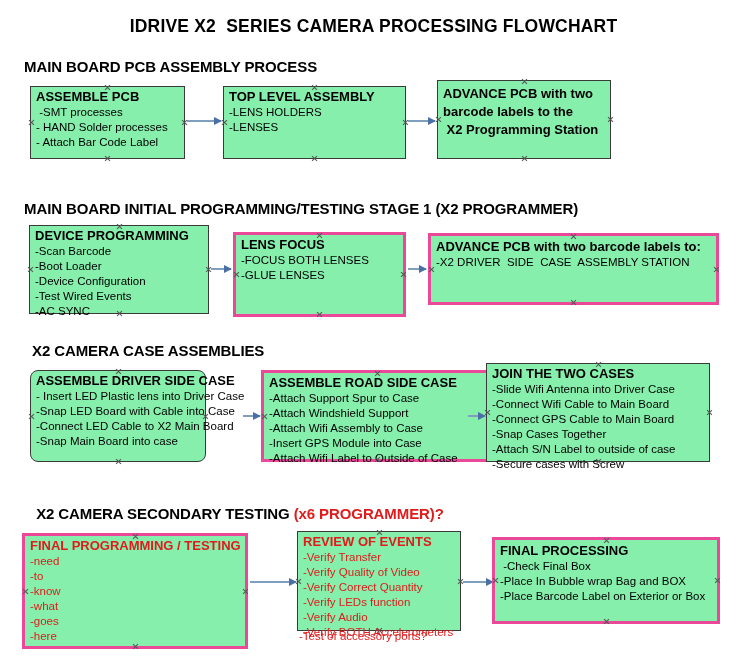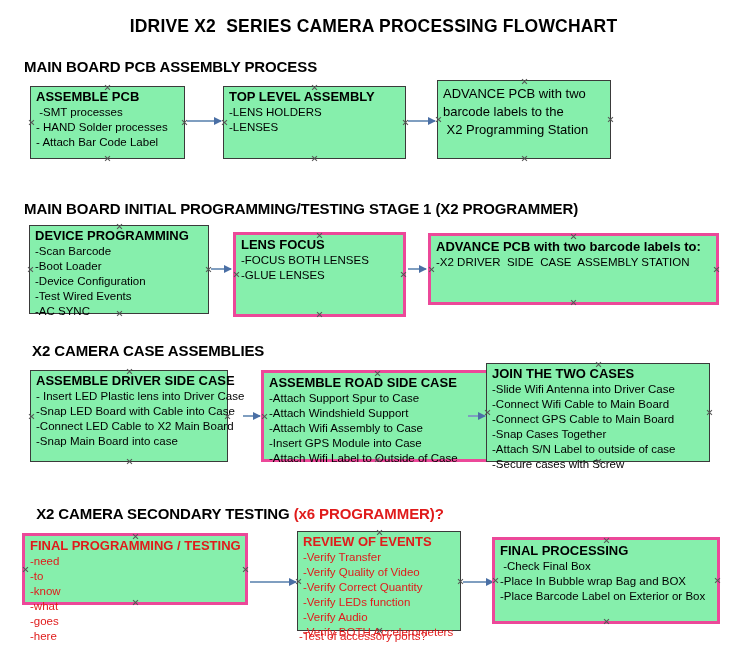--- a/index.html
+++ b/index.html
@@ -59,21 +59,21 @@
     font-weight: bold;
     line-height: 16px;
     white-space: pre;
   }
   .node-line {
     font-size: 11.5px;
     line-height: 15px;
     white-space: pre;
   }
   .node-line.bold {
-    font-weight: normal;
+    font-weight: bold;
     font-size: 13px;
     line-height: 18px;
   }
   .red .node-title, .red .node-line {
     color: #e01b1b;
   }
 
   
   .overflow-line {
     position: absolute;
@@ -207,21 +207,21 @@
     <div class="node-line">-X2 DRIVER  SIDE  CASE  ASSEMBLY STATION</div>
   </div>
   <span class="cp" style="left:50%; top:0;"></span>
   <span class="cp" style="left:50%; top:100%;"></span>
   <span class="cp" style="left:0; top:50%;"></span>
   <span class="cp" style="left:100%; top:50%;"></span>
 </div>
 
 <div class="section-title" style="left:32px; top:342px;">X2 CAMERA CASE ASSEMBLIES</div>
 
-<div class="node" style="left:30px; top:370px; width:198px; height:92px;">
+<div class="node" style="left:30px; top:370px; width:176px; height:92px;border-radius:8px;">
   <div class="node-inner">
     <div class="node-title">ASSEMBLE DRIVER SIDE CASE</div>
     <div class="node-line">- Insert LED Plastic lens into Driver Case</div>
     <div class="node-line">-Snap LED Board with Cable into Case</div>
     <div class="node-line">-Connect LED Cable to X2 Main Board</div>
     <div class="node-line">-Snap Main Board into case</div>
   </div>
   <span class="cp" style="left:50%; top:0;"></span>
   <span class="cp" style="left:50%; top:100%;"></span>
   <span class="cp" style="left:0; top:50%;"></span>
@@ -260,21 +260,21 @@
   <span class="cp" style="left:50%; top:0;"></span>
   <span class="cp" style="left:50%; top:100%;"></span>
   <span class="cp" style="left:0; top:50%;"></span>
   <span class="cp" style="left:100%; top:50%;"></span>
 </div>
 
 <div class="section-title" style="left:28px; top:488px;">
   <span>X2 CAMERA SECONDARY TESTING </span><span class="red-suffix">(x6 PROGRAMMER)?</span>
 </div>
 
-<div class="node red thin" style="left:22px; top:533px; width:226px; height:72px;">
+<div class="node red thin" style="left:22px; top:533px; width:226px; height:116px;">
   <div class="node-inner">
     <div class="node-title">FINAL PROGRAMMING / TESTING</div>
     <div class="node-line">-need</div>
     <div class="node-line">-to</div>
     <div class="node-line">-know</div>
     <div class="node-line">-what</div>
     <div class="node-line">-goes</div>
     <div class="node-line">-here</div>
   </div>
   <span class="cp" style="left:50%; top:0;"></span>

